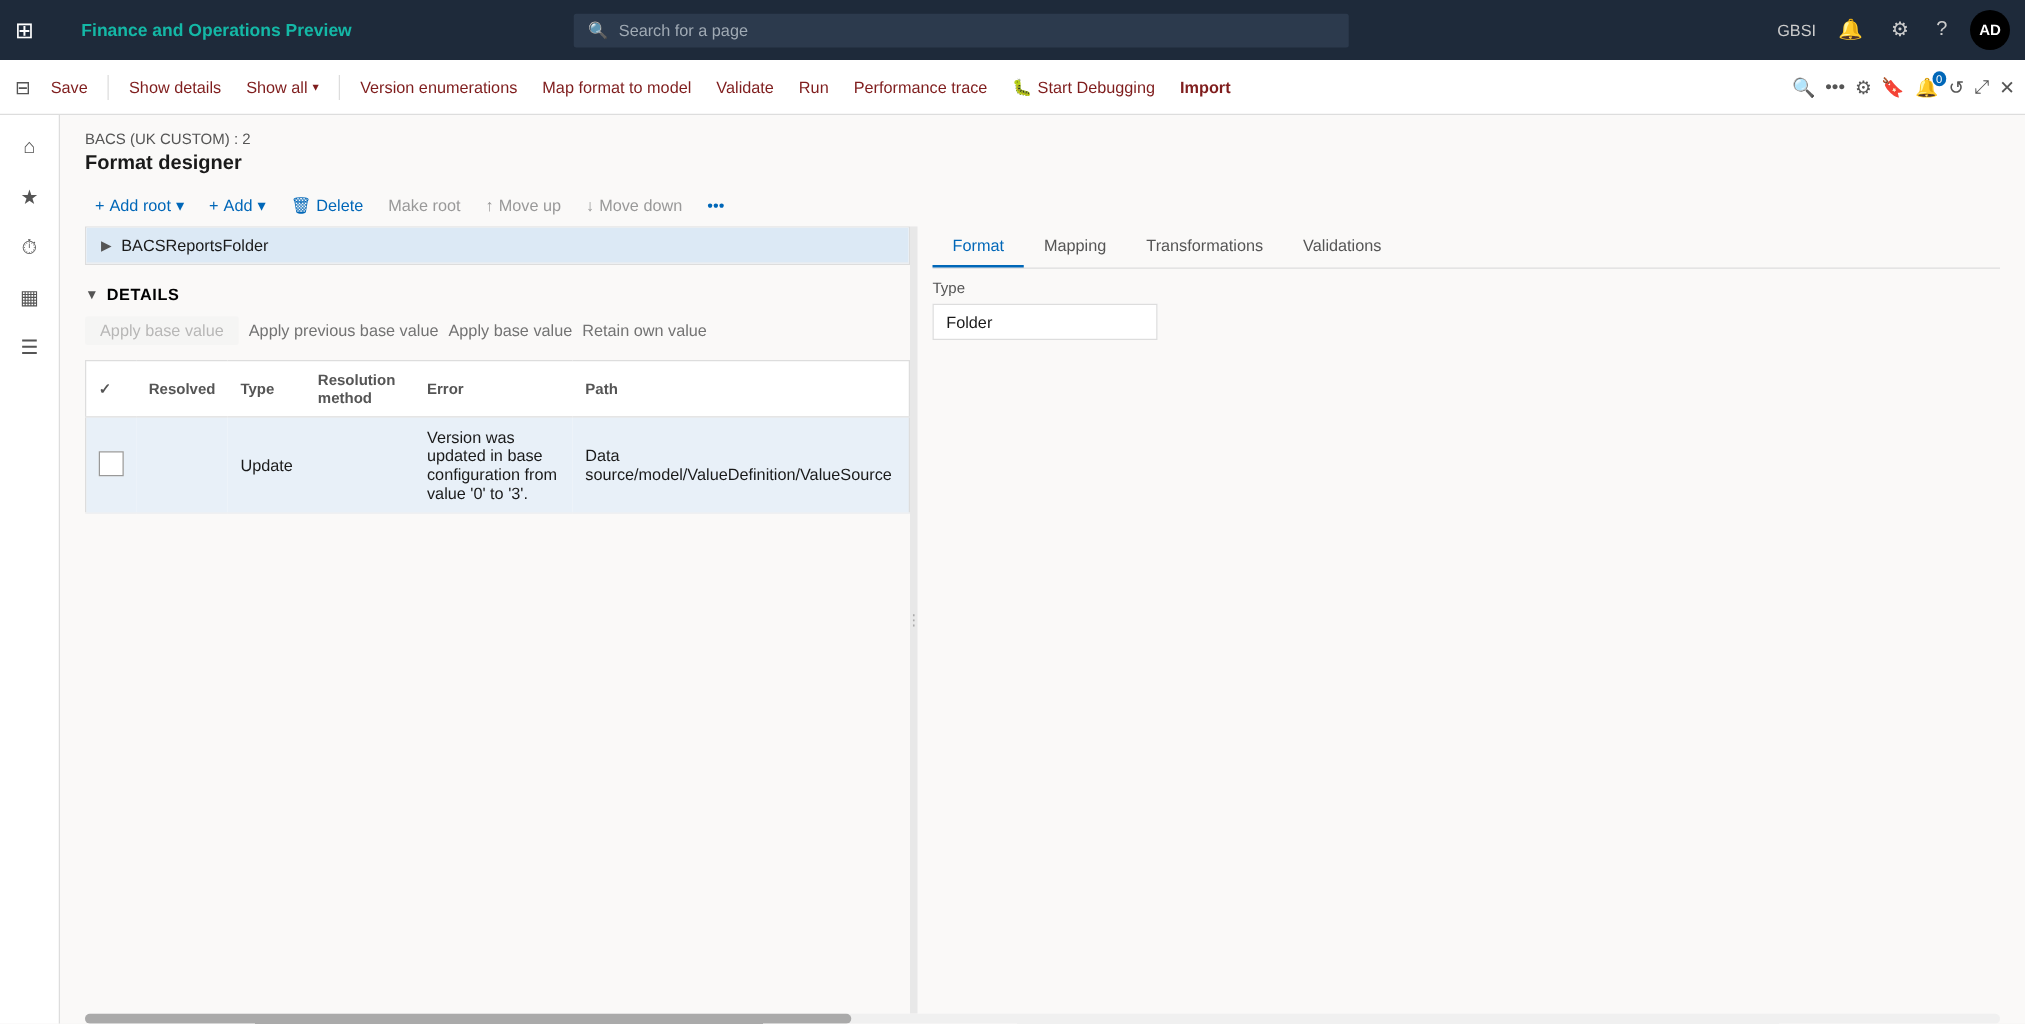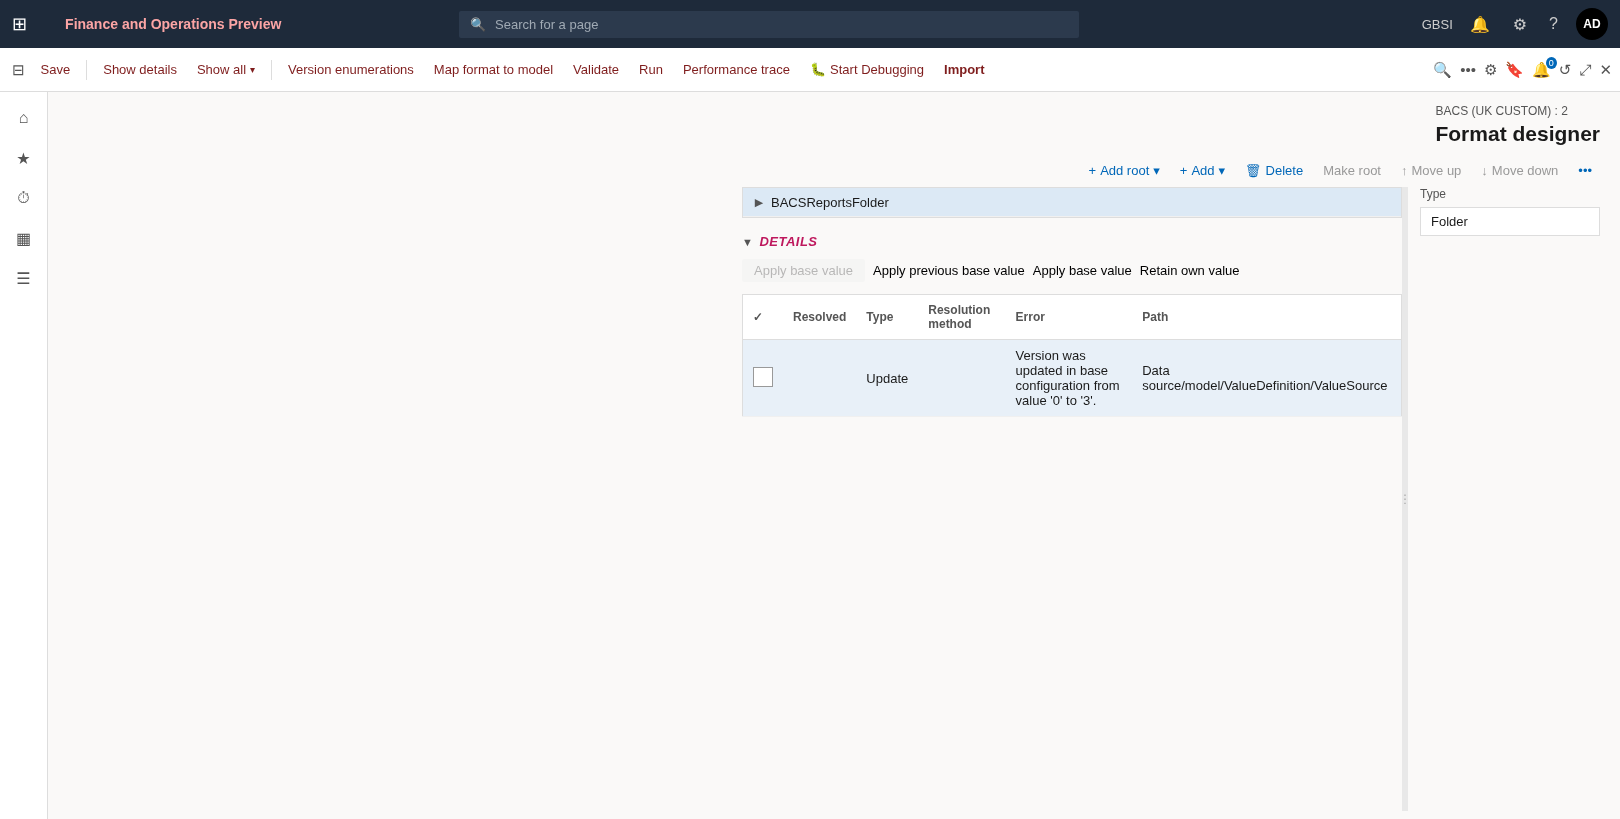--- a/index.html
+++ b/index.html
@@ -11,21 +11,21 @@
       align-items: center;
       background: #1e2a3a;
       color: #fff;
       height: 48px;
       padding: 0 12px;
       gap: 12px;
     }
     .top-nav .app-title {
       font-size: 14px;
       font-weight: 600;
-      color: #fca5a5;
+      color: #14b8a6;
       white-space: nowrap;
       padding-left: 26px;
     }
     .top-nav .search-bar {
       flex: 1;
       max-width: 620px;
       margin: 0 auto;
       display: flex;
       align-items: center;
       background: #2c3a4d;
@@ -113,34 +113,33 @@
       border-radius: 2px;
     }
 
     
     .main-content {
       flex: 1;
       display: flex;
       flex-direction: column;
       overflow: hidden;
       background: #faf9f8;
-      align-items: flex-end;
     }
 
     .page-header {
       padding: 12px 20px 8px 20px;
       background: #faf9f8;
     }
     .page-breadcrumb {
       font-size: 12px;
       color: #555;
       margin-bottom: 4px;
     }
     .page-title {
-      font-size: 21px;
+      font-size: 16px;
       font-weight: 600;
       color: #1a1a1a;
     }
 
     
     .format-toolbar {
       display: flex;
       align-items: center;
       padding: 4px 20px;
       gap: 4px;
@@ -262,36 +261,36 @@
       align-items: center;
       gap: 6px;
       margin-bottom: 10px;
       font-size: 12px;
       font-weight: 600;
       color: #555;
       text-transform: uppercase;
       letter-spacing: 0.5px;
     }
     .details-toggle { color: #555; cursor: pointer; font-size: 11px; }
-    .details-title { font-size: 13px; font-weight: 600; color: #be185d; font-style: italic; }
+    .details-title { font-size: 13px; font-weight: 600; color: #000000; }
 
     .conflicts-title {
       font-size: 13px;
       color: #1a1a1a;
       margin-bottom: 12px;
     }
 
     .action-btns {
       display: flex;
       gap: 8px;
       margin-bottom: 12px;
       align-items: center;
     }
     .action-btn {
-      color: #000000;
+      color: #737373;
       font-size: 13px;
       cursor: pointer;
       background: none;
       border: none;
       padding: 2px 0;
     }
     .action-btn.ghost {
       background: #f0f0f0;
       padding: 4px 12px;
       color: #555;
@@ -498,20 +497,26 @@
             </table>
           </div>
         </div>
       </div>
 
       <div class="tree-resizer">
         <span style="color:#aaa; font-size:12px;">⋮</span>
       </div>
 
       <div class="right-panel">
+        <div class="right-tabs">
+          <div class="right-tab active">Format</div>
+          <div class="right-tab">Mapping</div>
+          <div class="right-tab">Transformations</div>
+          <div class="right-tab">Validations</div>
+        </div>
 
         <div class="type-section">
           <div class="type-label">Type</div>
           <div class="type-value">Folder</div>
         </div>
       </div>
     </div>
 
     <div class="bottom-scrollbar">
       <div class="scrollbar-thumb"></div>

